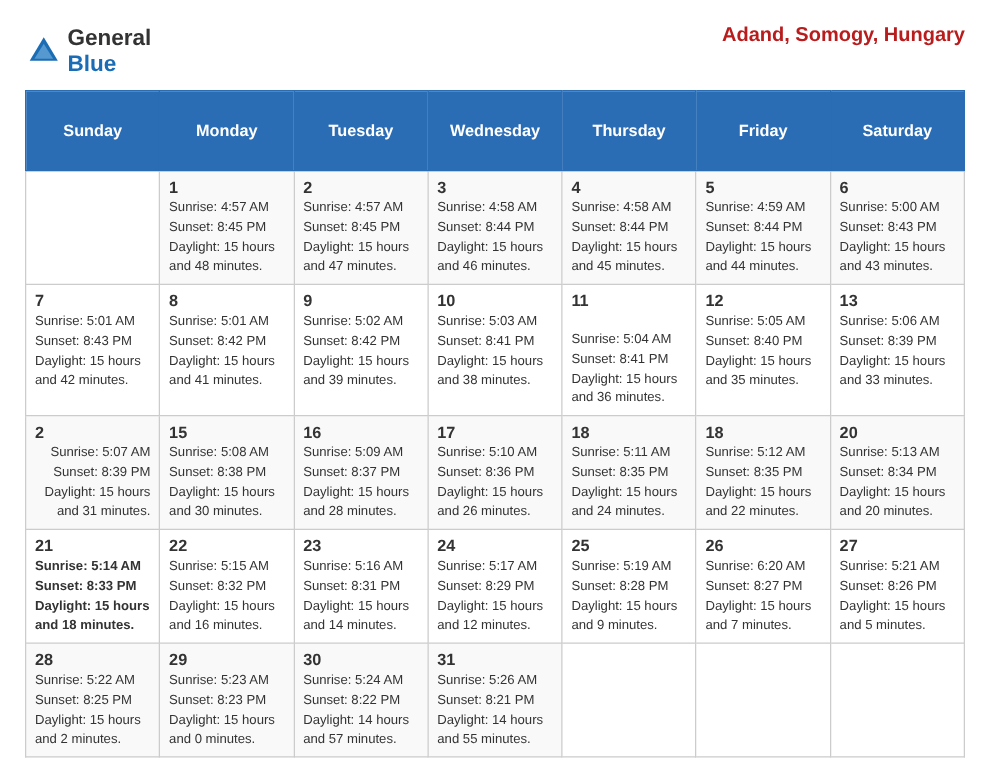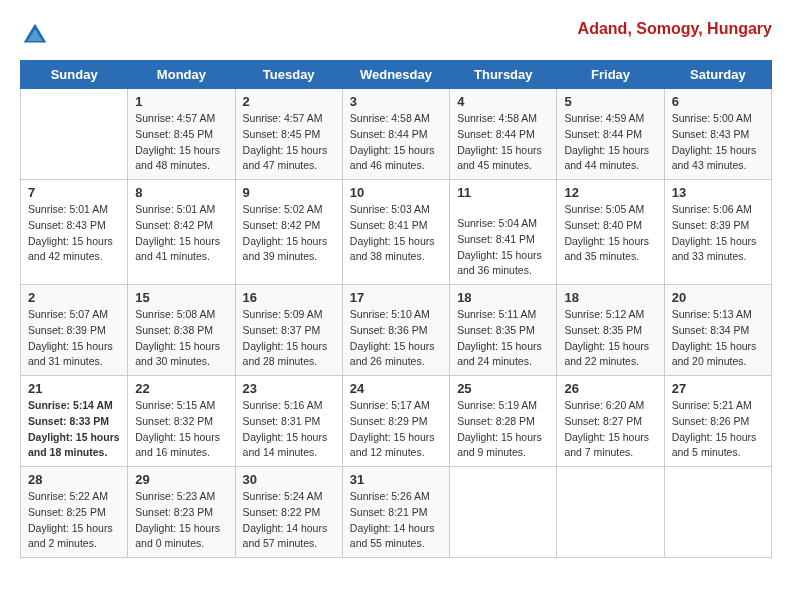--- a/index.html
+++ b/index.html
@@ -49,21 +49,21 @@
       font-weight: bold;
     }
     table {
       width: 100%;
       border-collapse: collapse;
       table-layout: fixed;
     }
     .header-row th {
       background-color: #2a6db5;
       color: #fff;
-      padding: 6px 8px;
+      padding: 24px 8px;
       font-size: 13px;
       font-weight: bold;
       border: 1px solid #2a6db5;
     }
     td {
       border: 1px solid #ccc;
       padding: 5px 7px;
       vertical-align: top;
       font-size: 11px;
       color: #333;
@@ -92,20 +92,24 @@
   </style>
 </head>
 <body>
 
 <div class="header-section">
   <div class="logo">
     <svg class="logo-icon" viewBox="0 0 40 40">
       <polygon points="20,5 35,30 5,30" fill="#1a6db5"></polygon>
       <polygon points="20,12 30,28 10,28" fill="#5599d0"></polygon>
     </svg>
+    <div>
+      <span class="logo-text-general">General</span><br>
+      <span class="logo-text-blue">Blue</span>
+    </div>
   </div>
   <div class="title-section">
     <div class="subtitle">Adand, Somogy, Hungary</div>
   </div>
 </div>
 
 <table>
   <thead>
     <tr class="header-row">
     <th>Sunday</th>
@@ -210,21 +214,21 @@
           <span class="day-number">13</span>
           <div class="day-info" style="white-space: pre-line;">Sunrise: 5:06 AM
 Sunset: 8:39 PM
 Daylight: 15 hours
 and 33 minutes.</div>
         </td>
       </tr>
       <tr>
         <td>
           <span class="day-number">2</span>
-          <div class="day-info" style="white-space: pre-line;">Sunrise: 5:07 AM
+          <div class="day-info" style="white-space: pre-line; text-align: right;">Sunrise: 5:07 AM
 Sunset: 8:39 PM
 Daylight: 15 hours
 and 31 minutes.</div>
         </td>
         <td>
           <span class="day-number">15</span>
           <div class="day-info" style="white-space: pre-line;">Sunrise: 5:08 AM
 Sunset: 8:38 PM
 Daylight: 15 hours
 and 30 minutes.</div>

